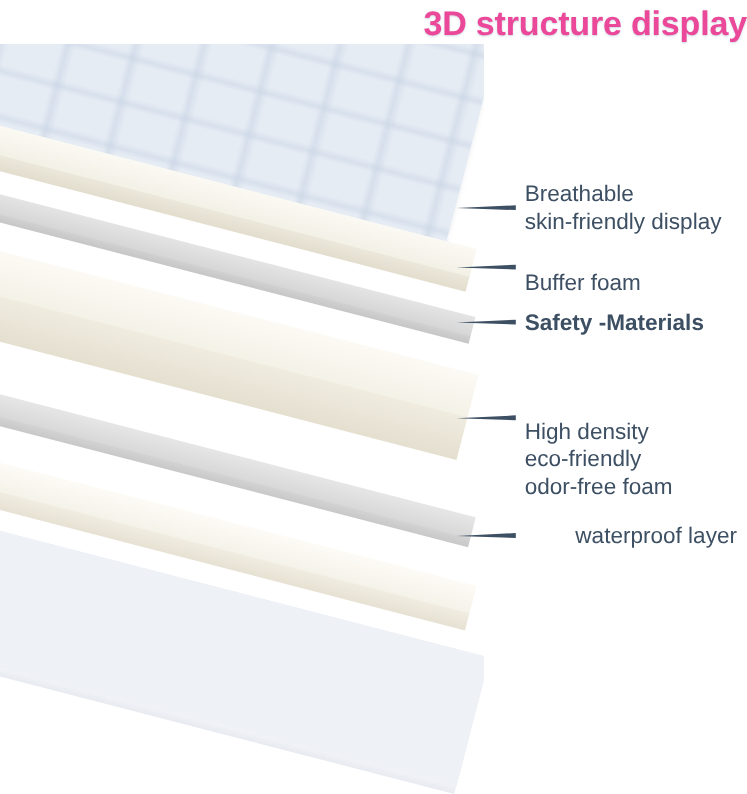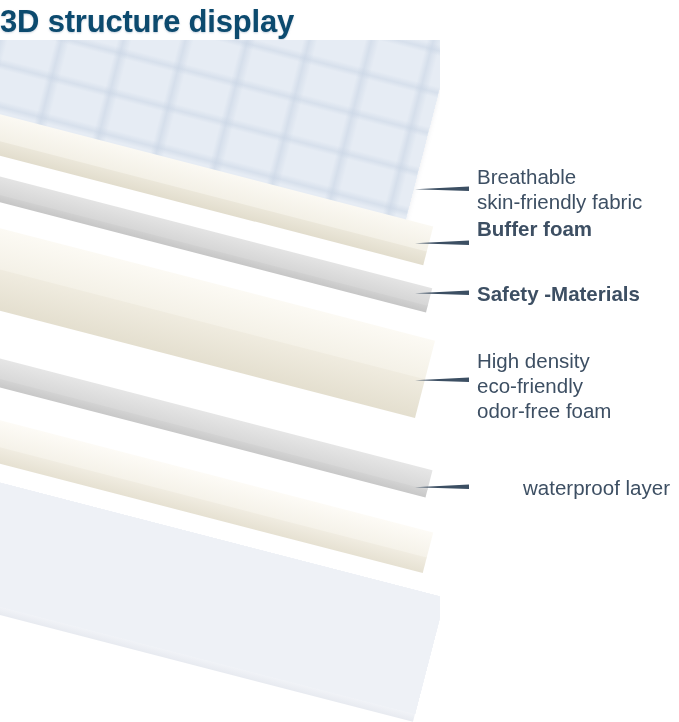--- a/index.html
+++ b/index.html
@@ -14,24 +14,24 @@
     overflow: hidden;
     font-family: "Liberation Sans", sans-serif;
   }
 
   
   #title {
     position: absolute;
     top: 4px;
     left: 0;
     width: 679px;
-    text-align: left;
+    text-align: right;
     font-size: 31px;
     font-weight: bold;
-    color: #0c4a6e;
+    color: #ec4899;
     letter-spacing: -0.2px;
     text-shadow: 0 1px 2px rgba(160,175,195,0.55);
     white-space: nowrap;
   }
 
   
   #artwork {
     position: absolute;
     left: 0;
     top: 40px;
@@ -201,23 +201,23 @@
   .label {
     position: absolute;
     left: 477px;
     color: #3d4f63;
     font-size: 20.5px;
     line-height: 25px;
     white-space: pre-line;
   }
 
   #label-fabric     { top: 164px; }
-  #label-buffer     { top: 216px; font-weight: bold; }
+  #label-buffer     { top: 245px; }
   #label-safety     { top: 281px; font-weight: bold; }
-  #label-hdfoam     { top: 348px; }
+  #label-hdfoam     { top: 380px; }
   #label-waterproof { top: 475px; margin-left: 46px; }
 </style>
 </head>
 <body>
 
 <div id="title">3D structure display</div>
 
 <div id="artwork">
 
   <div class="slab" id="layer-fabric">
@@ -279,21 +279,21 @@
       <path d="M0 3.2 L54 0.6 L54 5 Z" fill="#3c4f63"></path>
     </svg>
 </div>
 <div class="leader" style="top:484px;">
   <svg width="54" height="6" viewBox="0 0 54 6">
       <path d="M0 3.2 L54 0.6 L54 5 Z" fill="#3c4f63"></path>
     </svg>
 </div>
 
 <div class="label" id="label-fabric">Breathable
-skin-friendly fabric</div>
+skin-friendly display</div>
 
 <div class="label" id="label-buffer">Buffer foam</div>
 
 <div class="label" id="label-safety">Safety -Materials</div>
 
 <div class="label" id="label-hdfoam">High density
 eco-friendly
 odor-free foam</div>
 
 <div class="label" id="label-waterproof">waterproof layer</div>

